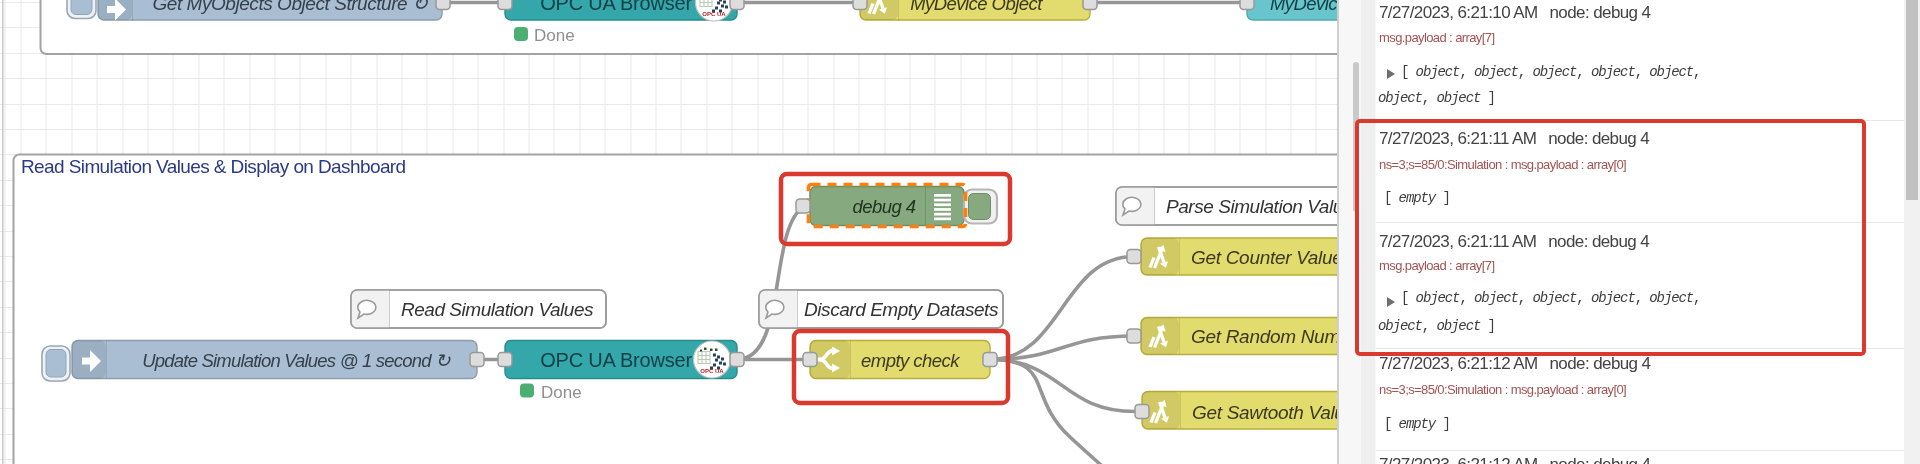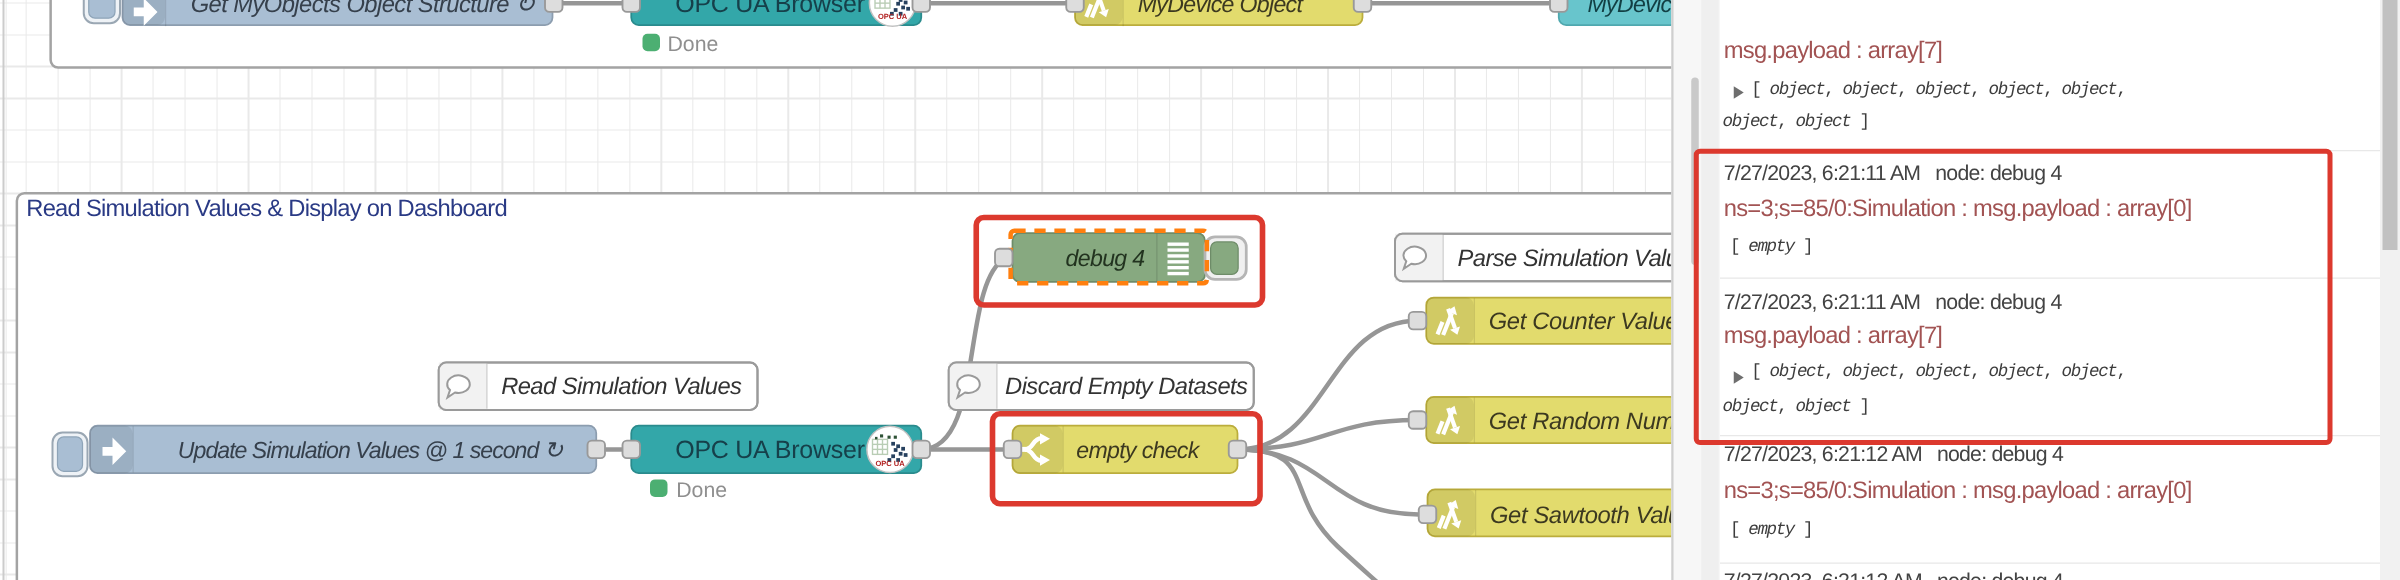--- a/index.html
+++ b/index.html
@@ -8,21 +8,21 @@
   #canvas{position:absolute;top:0;left:0;width:1337px;height:464px;
     background-color:#fff;
     background-image:
       repeating-linear-gradient(to right, #e9e9e9 0 1px, transparent 1px 25.4px),
       repeating-linear-gradient(to bottom, #e9e9e9 0 1px, transparent 1px 25.4px);
     background-position: 20.5px 2px;
   }
   #canvasSvg{position:absolute;top:0;left:0;}
   .sideline{position:absolute;height:1px;background:#e8e8e8;}
   .ts{position:absolute;font-size:17px;letter-spacing:-0.6px;color:#434343;white-space:pre;}
-  .meta{position:absolute;font-size:19px;letter-spacing:-0.6px;color:#a25353;white-space:pre;}
+  .meta{position:absolute;font-size:13px;letter-spacing:-0.6px;color:#a25353;white-space:pre;}
   .mono{position:absolute;font-family:"Liberation Mono",monospace;font-size:14px;color:#3d3d3d;white-space:pre;letter-spacing:-1.1px;} .mono i{font-style:italic;}
   .tri{position:absolute;width:0;height:0;border-left:8.5px solid #6e6e6e;border-top:5.5px solid transparent;border-bottom:5.5px solid transparent;}
   .redbox{position:absolute;border:4px solid #dc392e;border-radius:5px;}
 </style>
 </head>
 <body>
 <div id="stage">
   <div id="canvas"></div>
   <svg id="canvasSvg" width="1337" height="464" viewBox="0 0 1337 464">
 
@@ -290,20 +290,21 @@
   <div style="position:absolute;left:1361px;top:0;width:14px;height:464px;background:#efefef;"></div>
   <div style="position:absolute;left:1353px;top:62px;width:6px;height:150px;background:#c9c9c9;border-radius:3px;"></div>
 
   <div id="sidebar" style="position:absolute;left:1376px;top:0;width:528px;height:464px;background:#fff;">
 
     <div class="sideline" style="left:0;top:120px;width:528px;"></div>
     <div class="sideline" style="left:0;top:222px;width:528px;"></div>
     <div class="sideline" style="left:0;top:348px;width:528px;"></div>
     <div class="sideline" style="left:0;top:450px;width:528px;"></div>
 
+    <div class="ts" style="left:3px;top:3px;">7/27/2023, 6:21:10 AM  node: debug 4</div>
     <div class="meta" style="left:3px;top:29.5px;">msg.payload : array[7]</div>
     <div class="tri" style="left:11px;top:69px;"></div>
     <div class="mono" style="left:25px;top:64px;">[ <i>object</i>, <i>object</i>, <i>object</i>, <i>object</i>, <i>object</i>,</div>
     <div class="mono" style="left:2px;top:90px;"><i>object</i>, <i>object</i> ]</div>
 
     <div class="ts" style="left:3px;top:129px;">7/27/2023, 6:21:11 AM  node: debug 4</div>
     <div class="meta" style="left:3px;top:157px;">ns=3;s=85/0:Simulation : msg.payload : array[0]</div>
     <div class="mono" style="left:8px;top:190px;">[ <i>empty</i> ]</div>
 
     <div class="ts" style="left:3px;top:231.5px;">7/27/2023, 6:21:11 AM  node: debug 4</div>

